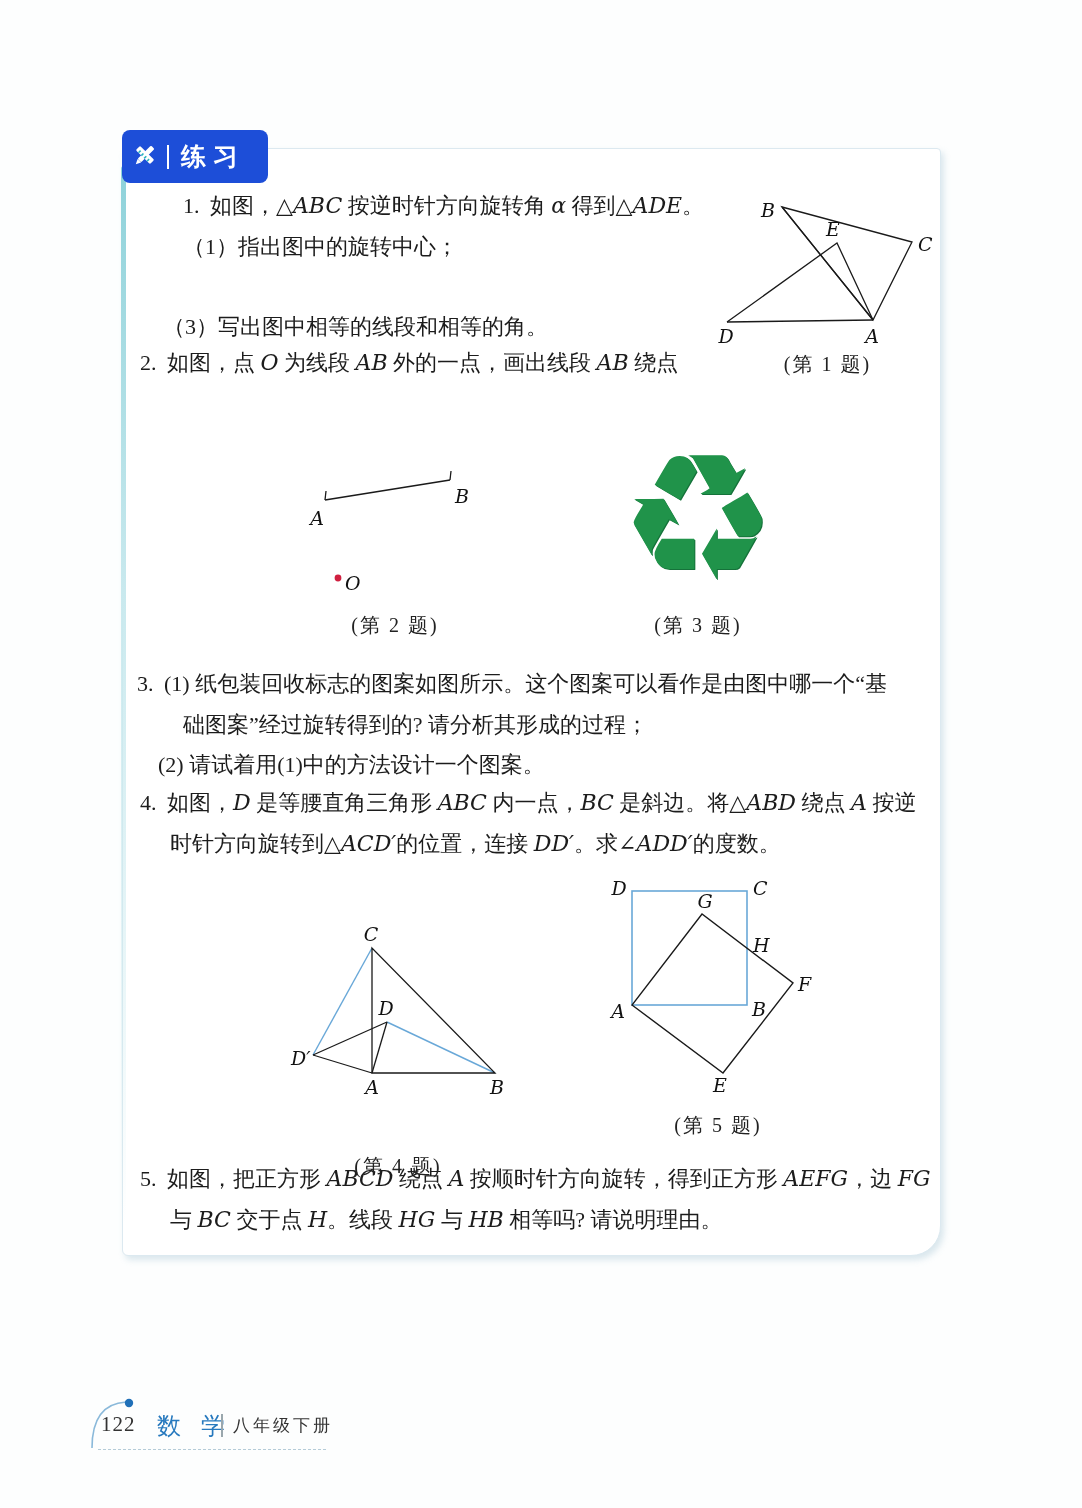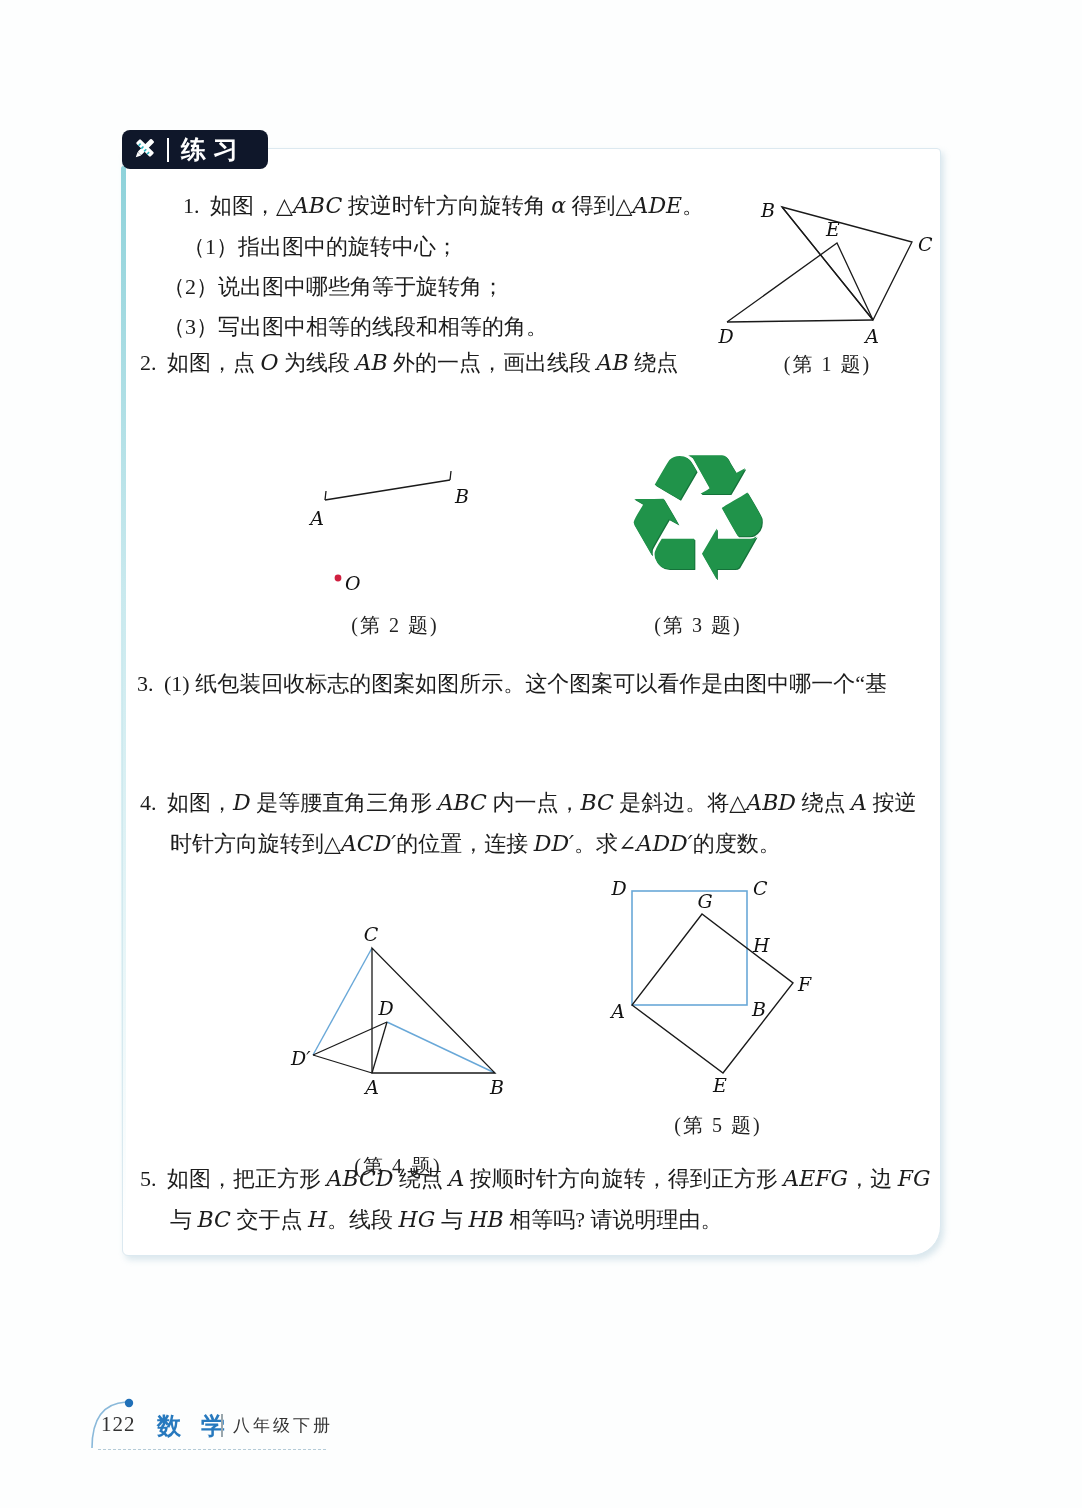--- a/index.html
+++ b/index.html
@@ -9,22 +9,22 @@
   
   .panel { position:absolute; left:122px; top:148px; width:819px; height:1108px;
            background:#ffffff; border:1px solid #dce9f0;
            border-radius:4px 4px 30px 6px;
            box-shadow:3px 4px 6px rgba(140,180,200,0.30); }
   .accent { position:absolute; left:121px; top:166px; width:5px; height:1060px;
             background:linear-gradient(to bottom, #8ed2da 0%, #c9e9ee 40%, rgba(233,246,248,0) 100%);
             border-radius:3px; }
 
   
-  .badge { position:absolute; left:122px; top:130px; width:146px; height:39px;
-           background:#0f172a; border-radius:8px; display:flex; align-items:center;
+  .badge { position:absolute; left:122px; top:130px; width:146px; height:53px;
+           background:#1d4ed8; border-radius:8px; display:flex; align-items:center;
            padding:0 10px 0 9px; z-index:5; }
   .badge .vline { width:2px; height:24px; background:#ffffff; margin:0 10px 0 8px; }
   .badge .btitle { color:#ffffff; font-size:25px; font-weight:bold; letter-spacing:7px;
                    font-family:"Liberation Sans","DejaVu Sans",sans-serif; line-height:1; padding-left:2px; }
 
   
   .line { position:absolute; white-space:nowrap; font-size:22px; color:#1c1c1c; line-height:28px; }
   .line .m { font-family:"DejaVu Serif",serif; font-style:italic; }
   .line .num { display:inline-block; width:27px; }
 
@@ -33,21 +33,21 @@
   .fig svg { overflow:visible; }
   .vlabel { font-family:"DejaVu Serif",serif; font-style:italic; font-size:19px; fill:#111111; }
   .caption { position:absolute; font-size:20px; color:#222222; text-align:center; letter-spacing:2px; }
   .recycle { position:absolute; left:602px; top:436px; width:192px; height:166px;
              display:flex; align-items:center; justify-content:center;
              font-family:"DejaVu Sans",sans-serif; font-size:176px; line-height:1;
              color:#20934a; text-shadow:1px 1px 0 #15723a; }
 
   
   .footer-num { position:absolute; left:101px; top:1412px; font-size:21px; color:#333333; letter-spacing:1px; }
-  .footer-subject { position:absolute; left:157px; top:1410px; font-size:24px; font-weight:bold;
+  .footer-subject { position:absolute; left:157px; top:1410px; font-size:24px; font-weight:normal;
                     color:#2779be; letter-spacing:7px; }
   .footer-divline { position:absolute; left:221px; top:1414px; width:2px; height:23px; background:#9aa7ad; }
   .footer-volume { position:absolute; left:233px; top:1414px; font-size:17px; color:#333333; letter-spacing:3px; }
   .footer-dash { position:absolute; left:98px; top:1449px; width:228px; border-top:1.5px dashed #b5ccd8; }
   .footer-arc { position:absolute; left:86px; top:1388px; }
 </style>
 </head>
 <body>
 
 <div class="page">
@@ -72,26 +72,27 @@
             </g>
         </g>
       </svg>
     </span>
     <span class="vline"></span>
     <span class="btitle">练习</span>
   </div>
 
   <div class="line" style="left:140px; top:192px;margin-left:43px;"><span class="num">1.</span><span>如图，△</span><span class="m">ABC</span><span> 按逆时针方向旋转角 </span><span class="m">α</span><span> 得到△</span><span class="m">ADE</span><span>。</span></div>
   <div class="line" style="left:163px; top:233px;margin-left:20px;"><span>（1）指出图中的旋转中心；</span></div>
-  <div class="line" style="left:163px; top:273px;"><span>（2）说出图中哪些角等于旋转角；</span></div>
   <div class="line" style="left:163px; top:313px;"><span>（3）写出图中相等的线段和相等的角。</span></div>
 
   <div class="line" style="left:140px; top:349px;"><span class="num">2.</span><span>如图，点 </span><span class="m">O</span><span> 为线段 </span><span class="m">AB</span><span> 外的一点，画出线段 </span><span class="m">AB</span><span> 绕点</span></div>
 
   <div class="line" style="left:137px; top:670px;"><span class="num">3.</span><span>(1) 纸包装回收标志的图案如图所示。这个图案可以看作是由图中哪一个“基</span></div>
+  <div class="line" style="left:183px; top:711px;"><span>础图案”经过旋转得到的? 请分析其形成的过程；</span></div>
+  <div class="line" style="left:158px; top:751px;"><span>(2) 请试着用(1)中的方法设计一个图案。</span></div>
 
   <div class="line" style="left:140px; top:789px;"><span class="num">4.</span><span>如图，</span><span class="m">D</span><span> 是等腰直角三角形 </span><span class="m">ABC</span><span> 内一点，</span><span class="m">BC</span><span> 是斜边。将△</span><span class="m">ABD</span><span> 绕点 </span><span class="m">A</span><span> 按逆</span></div>
   <div class="line" style="left:170px; top:830px;"><span>时针方向旋转到△</span><span class="m">ACD′</span><span>的位置，连接 </span><span class="m">DD′</span><span>。求∠</span><span class="m">ADD′</span><span>的度数。</span></div>
 
   <div class="line" style="left:140px; top:1165px;"><span class="num">5.</span><span>如图，把正方形 </span><span class="m">ABCD</span><span> 绕点 </span><span class="m">A</span><span> 按顺时针方向旋转，得到正方形 </span><span class="m">AEFG</span><span>，边 </span><span class="m">FG</span></div>
   <div class="line" style="left:170px; top:1206px;"><span>与 </span><span class="m">BC</span><span> 交于点 </span><span class="m">H</span><span>。线段 </span><span class="m">HG</span><span> 与 </span><span class="m">HB</span><span> 相等吗? 请说明理由。</span></div>
 
   <div class="fig" style="left:700px; top:183px;">
     <svg width="255" height="162" viewBox="0 0 255 162">
       <g stroke="#1a1a1a" stroke-width="1.3" fill="none">

